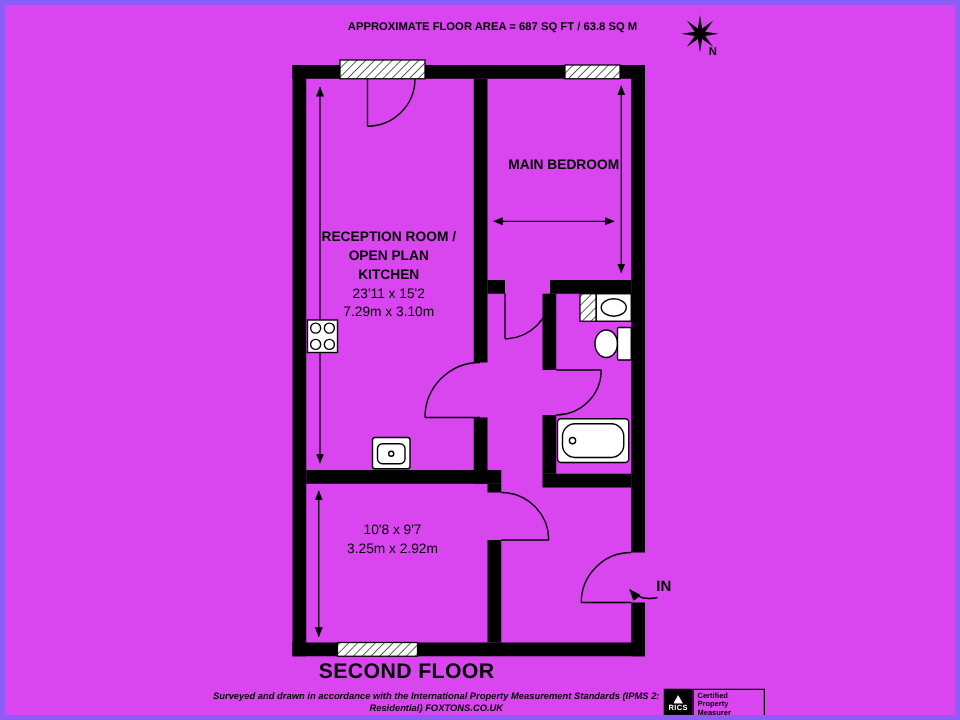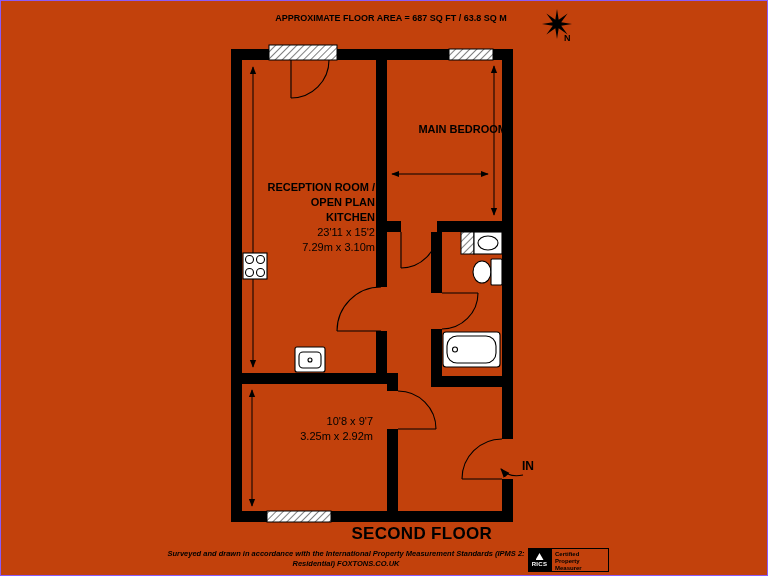--- a/index.html
+++ b/index.html
@@ -1,32 +1,32 @@
 <!DOCTYPE html>
 <html><head>
 <meta charset="utf-8">
 <style>
   html,body{margin:0;padding:0;background:#fff;}
   .canvas{
-    position:relative;width:768px;height:576px;background:#c2410c;
+    position:relative;width:768px;height:576px;background:#d946ef;
     font-family:"Liberation Sans","DejaVu Sans",sans-serif;color:#000;
-    border:1px solid #8b5cf6;box-sizing:border-box;overflow:hidden;
+    border:4px solid #8b5cf6;box-sizing:border-box;overflow:hidden;
   }
   .plan-svg{position:absolute;left:0;top:0;}
   .txt{position:absolute;}
   .pre{white-space:pre-line;font-style:italic;}
   .header{left:230px;top:12px;width:320px;text-align:center;font-size:9px;font-weight:bold;}
   .north{left:563px;top:32px;font-size:9px;font-weight:bold;}
-  .room-label{position:absolute;text-align:right;line-height:15px;font-size:11px;}
+  .room-label{position:absolute;text-align:center;line-height:15px;font-size:11px;}
   .room-name{font-weight:bold;white-space:pre-line;}
   .reception-label{left:240px;top:179px;width:134px;}
   .mainbed-label{left:388px;top:121px;width:118px;}
   .bed2-label{left:248px;top:413px;width:124px;}
   .in-label{left:521px;top:458px;font-size:12px;font-weight:bold;}
-  .floor-title{left:251px;top:523px;width:240px;text-align:right;font-size:17px;font-weight:bold;letter-spacing:0.3px;}
+  .floor-title{left:251px;top:523px;width:240px;text-align:left;font-size:17px;font-weight:bold;letter-spacing:0.3px;}
   .footer{left:85px;top:548px;width:520px;text-align:center;font-size:7.5px;font-weight:bold;line-height:10px;}
   .rics{position:absolute;left:527px;top:547px;display:flex;}
   .rics-box{width:23px;height:24px;background:#000;color:#fff;display:flex;flex-direction:column;align-items:center;justify-content:center;font-size:6px;font-weight:bold;letter-spacing:0.3px;}
   .crest{display:block;width:8px;height:7px;background:#fff;clip-path:polygon(50% 0,100% 100%,0 100%);margin-bottom:1px;}
   .rics-cert{width:58px;height:24px;border:1px solid #000;box-sizing:border-box;font-size:6px;font-weight:bold;line-height:7px;padding:2px 0 0 3px;white-space:pre-line;}
 </style>
 </head>
 <body>
 
 <div class="canvas">

